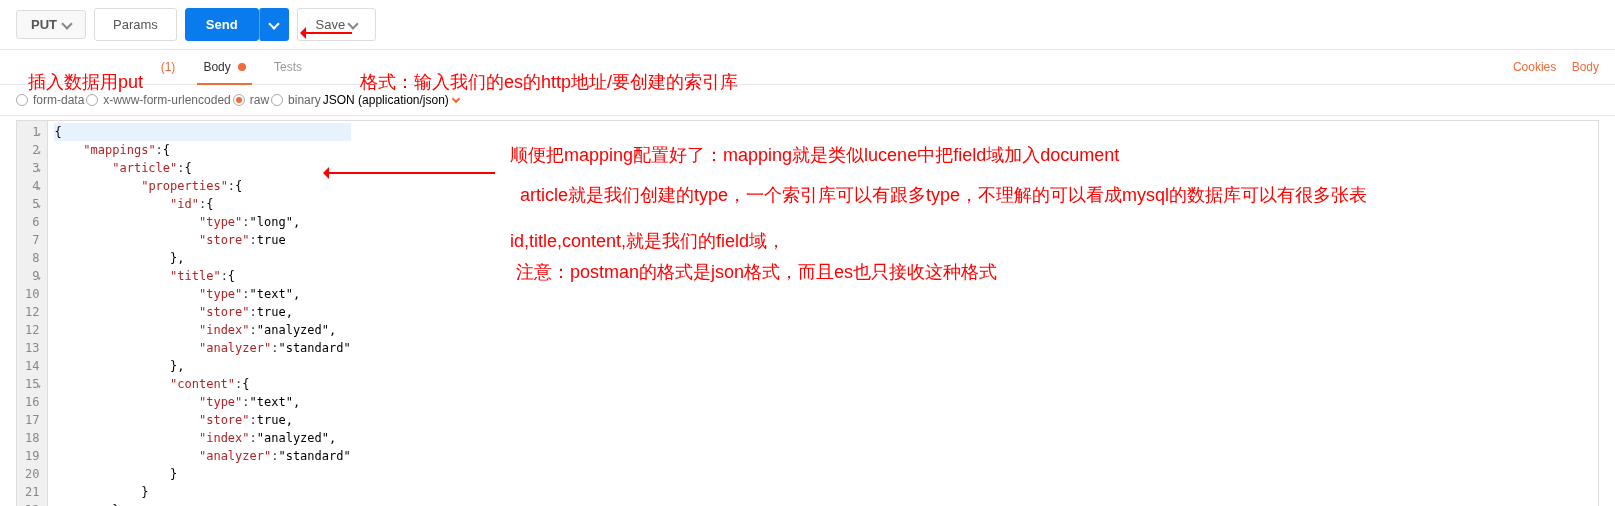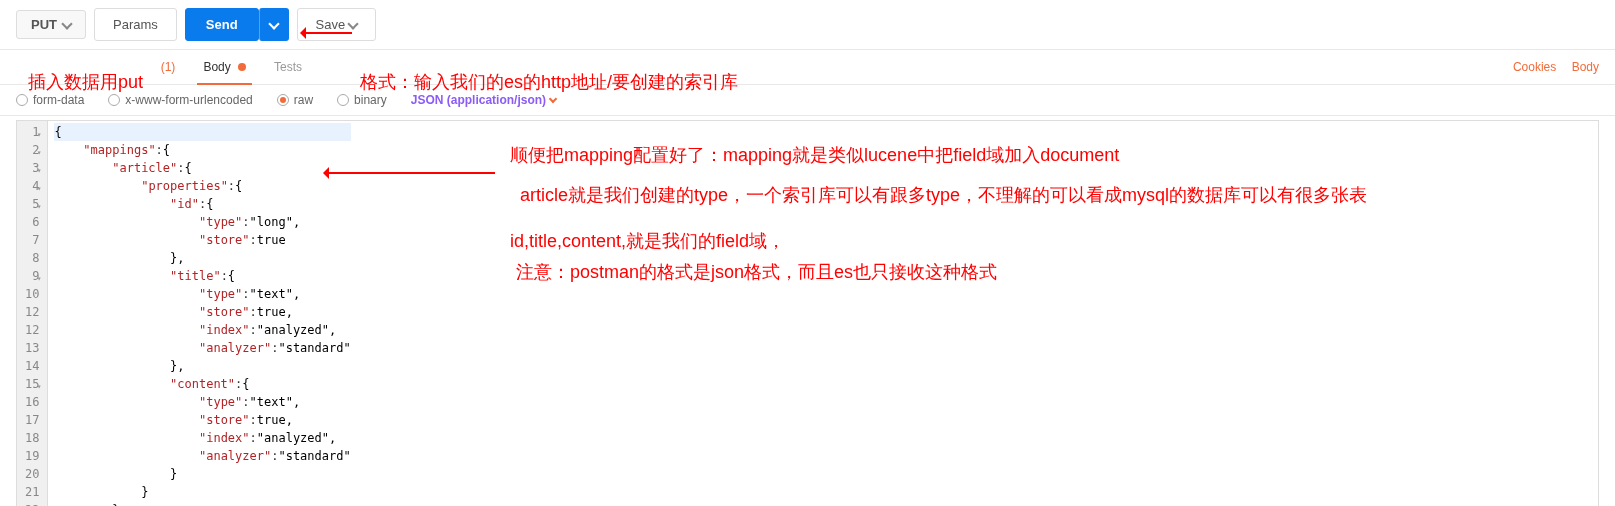--- a/index.html
+++ b/index.html
@@ -13,25 +13,25 @@
 .btn-send-drop { padding: 8px 10px; border-left: 1px solid rgba(255,255,255,0.3); }
 .btn-save { display: inline-flex; align-items: center; gap: 4px; }
 .tabs-row { display: flex; align-items: center; padding: 0 16px; border-bottom: 1px solid #e8e8e8; position: relative; }
 .tab { padding: 10px 14px; color: #999; cursor: pointer; font-size: 12px; position: relative; }
 .tab.active { color: #333; }
 .tab.active::after { content: ''; position: absolute; bottom: -1px; left: 8px; right: 8px; height: 2px; background: #f26b3a; }
 .tab-badge { color: #f26b3a; margin-left: 2px; }
 .dot { width: 8px; height: 8px; border-radius: 50%; background: #f26b3a; display: inline-block; margin-left: 4px; }
 .right-links { position: absolute; right: 16px; color: #f26b3a; font-size: 12px; }
 .right-links span { margin-left: 12px; cursor: pointer; }
-.body-opts { display: flex; align-items: flex-end; padding: 8px 16px; gap: 24px; border-bottom: 1px solid #e8e8e8; }
+.body-opts { display: flex; align-items: flex-end; padding: 8px 16px; gap: 2px; border-bottom: 1px solid #e8e8e8; }
 .radio-opt { display: flex; align-items: center; gap: 5px; color: #666; cursor: pointer; }
 .radio { width: 12px; height: 12px; border-radius: 50%; border: 1px solid #aaa; display: inline-block; position: relative; }
 .radio.checked::after { content:''; position:absolute; width:6px; height:6px; background:#f26b3a; border-radius:50%; top:2px; left:2px; }
-.content-type { color: #8b5cf6; cursor: pointer; display: flex; align-items: center; gap: 4px; font-weight: bold; }
+.content-type { color: #000000; cursor: pointer; display: flex; align-items: center; gap: 4px; }
 .editor { display: flex; border: 1px solid #ddd; margin: 4px 16px 12px; font-family: Consolas, monospace; font-size: 12px; background: #fff; }
 .gutter { background: #f0f0f0; color: #888; text-align: right; padding: 2px 8px; border-right: 1px solid #ddd; line-height: 18px; user-select: none; }
 .gutter .ln { height: 18px; position: relative; }
 .fold { position: absolute; right: -2px; top: 3px; font-size: 8px; color: #999; }
 .code { padding: 2px 6px; line-height: 18px; white-space: pre; }
 .key { color: #b22426; }
 .punc { color: #333; }
 .highlight-line { background: #e8f2fe; }
 .annot { position: absolute; color: #ff0000; font-size: 18px; font-family: "Microsoft YaHei", sans-serif; pointer-events: none; }
 .arrow-h { position: absolute; height: 2px; background: #ff0000; }

